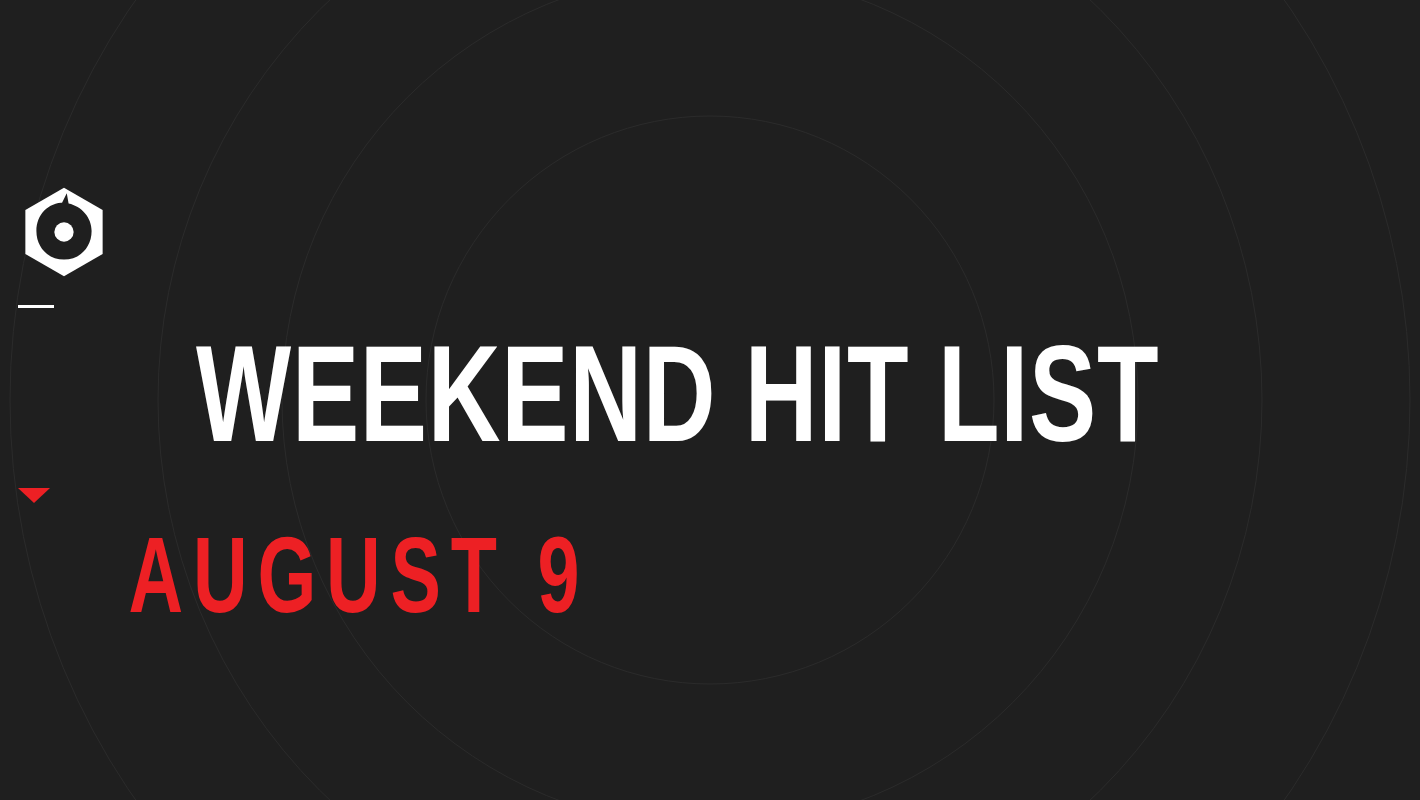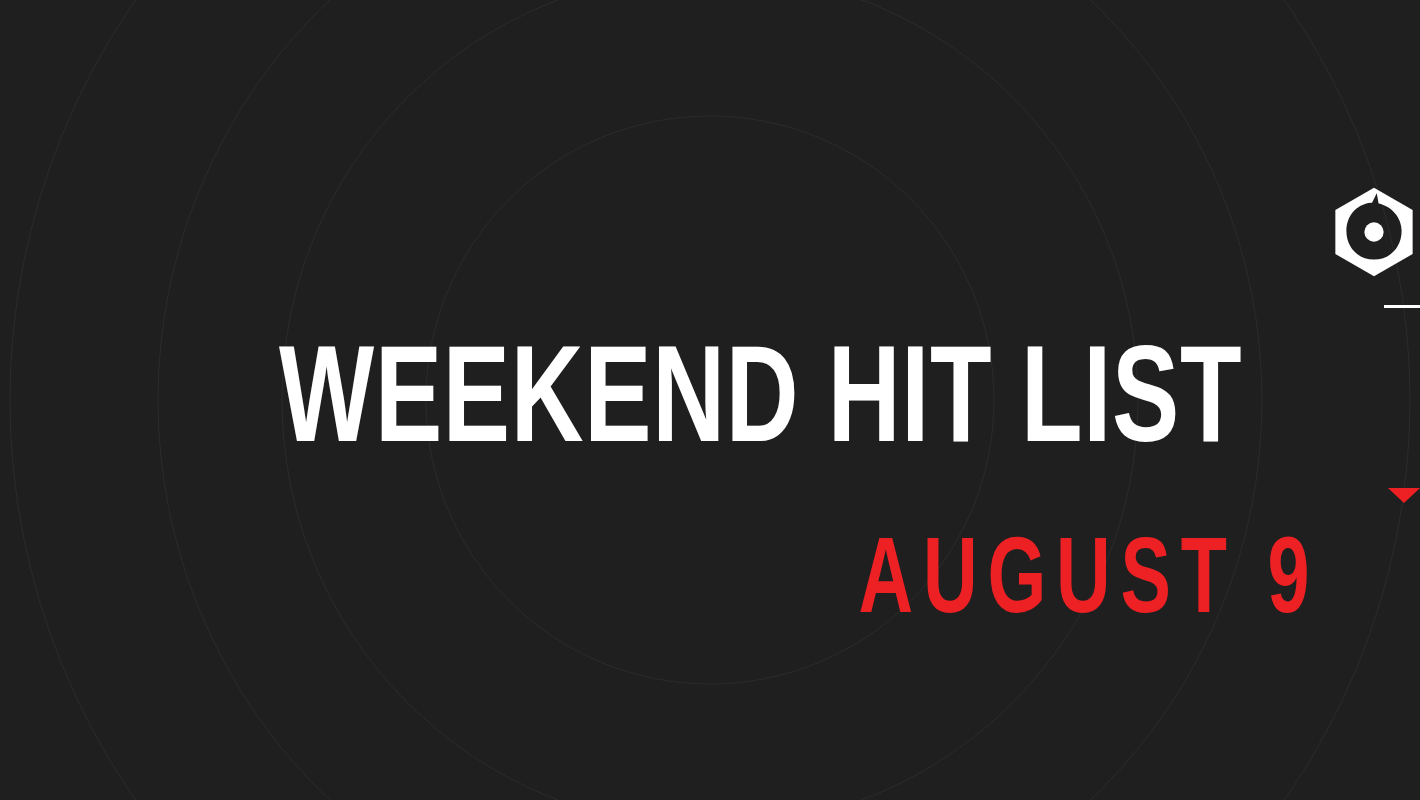--- a/index.html
+++ b/index.html
@@ -29,24 +29,25 @@
 
   
   #content {
     position: absolute;
     left: 0;
     top: 0;
     width: 1420px;
     height: 800px;
     display: flex;
     flex-direction: column;
-    align-items: flex-end;
+    align-items: flex-start;
     justify-content: flex-start;
     padding-top: 186px;
     box-sizing: border-box;
+    padding-left: 18px;
   }
 
   
   .logo-wrap {
     width: 92px;
     height: 92px;
     display: block;
     line-height: 0;
   }
   .logo-wrap svg { display: block; }

